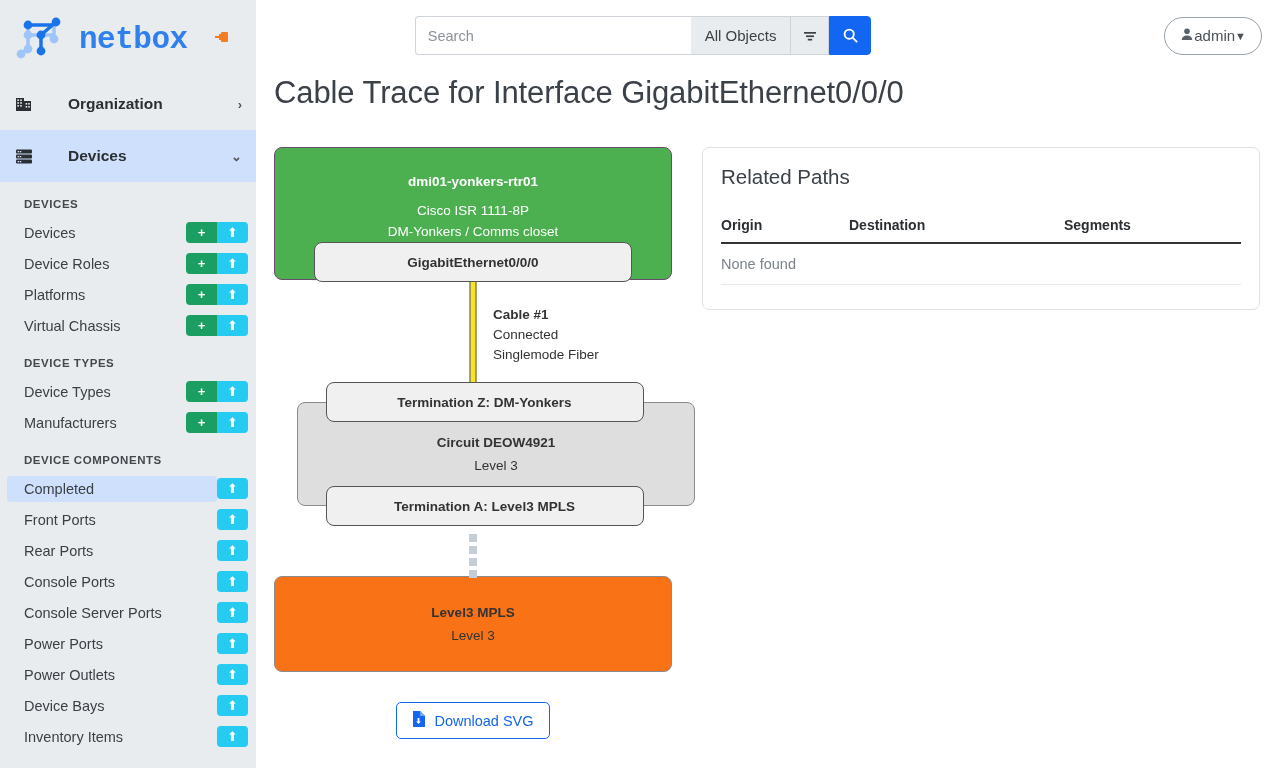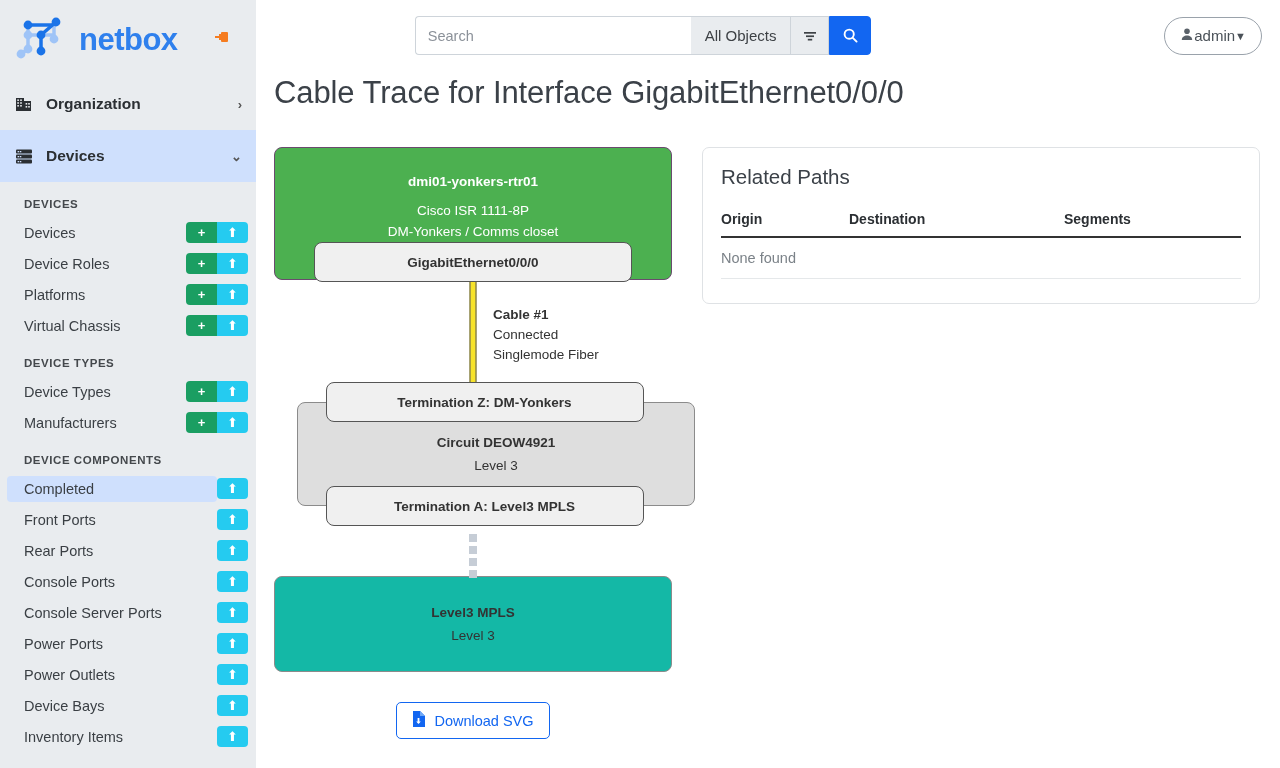--- a/index.html
+++ b/index.html
@@ -15,35 +15,36 @@
   
   .sidebar {
     width: 256px; min-width: 256px; height: 768px;
     background: #e9ecef;
     overflow: hidden;
     position: relative;
   }
   .brand {
     height: 78px; display: flex; align-items: center;
     padding: 0 14px 0 14px;
+    font-family: Liberation Mono, monospace;
   }
   .brand-logo { display: flex; align-items: center; gap: 9px; flex: 1; }
   .brand-word {
     font-size: 31px; font-weight: 700; color: #2f80ed;
     letter-spacing: -0.5px; line-height: 1;
   }
   .pin-icon { margin-left: auto; margin-right: 10px; }
 
   .nav-group {
     height: 52px; display: flex; align-items: center;
     padding: 0 14px 0 14px; cursor: pointer;
     font-size: 15.5px; font-weight: 700; color: #2b2f33;
   }
   .nav-group .gicon { width: 28px; display:flex; align-items:center; }
-  .nav-group .glabel { margin-left: 4px; flex: 1; }
+  .nav-group .glabel { margin-left: 26px; flex: 1; }
   .nav-group .chev { color: #555; font-size: 13px; }
   .nav-group.active { background: #cfe0fd; }
 
   .section-head {
     font-size: 11.5px; font-weight: 700; color: #44484c;
     letter-spacing: .55px; padding: 16px 0 7px 24px; text-transform: uppercase;
   }
   .nav-item {
     display: flex; align-items: center; height: 31px;
     padding-left: 24px; padding-right: 8px; position: relative;
@@ -154,21 +155,21 @@
   .term-overlay-top { margin: 0 auto -20px; }
   .term-overlay-bot { margin: -20px auto 0; }
 
   .dash-link { height: 48px; position: relative; }
   .dash-link i {
     position: absolute; left: 199px; width: 8px; height: 8px;
     background: #c6cdd6; transform: translateX(-4px); display:block;
   }
 
   .node-provider {
-    background: #14b8a6; border: 1px solid #8b8b8b; border-radius: 8px;
+    background: #f97316; border: 1px solid #8b8b8b; border-radius: 8px;
     width: 398px; padding: 28px 0; text-align: center; margin-top: 2px;
   }
   .node-provider .np-name { font-weight: 700; font-size: 13.5px; color: #333; margin-bottom: 8px; }
   .node-provider .np-sub { font-size: 13.5px; color: #333; }
 
   .dl-wrap { text-align: center; margin-top: 30px; }
   .dl-btn {
     display: inline-flex; align-items: center; gap: 8px;
     border: 1px solid #1266f1; color: #1266f1; background: #fff;
     border-radius: 5px; padding: 8px 15px; font-size: 14.5px; cursor: pointer;
@@ -177,21 +178,21 @@
   .trace-done {
     text-align: center; color: #2e7d4f; font-size: 30px;
     margin-top: 32px; font-weight: 400;
   }
 
   
   .card {
     border: 1px solid #dfe2e5; border-radius: 7px; background: #fff;
     padding: 17px 18px 24px;
   }
-  .card-title { font-size: 20.5px; color: #3b4148; font-weight: 400; margin-bottom: 22px; }
+  .card-title { font-size: 20.5px; color: #3b4148; font-weight: 400; margin-bottom: 28px; }
   table.paths { width: 100%; border-collapse: collapse; }
   table.paths th {
     text-align: left; font-size: 14px; font-weight: 700; color: #2b2f33;
     padding-bottom: 9px; border-bottom: 2px solid #333;
   }
   table.paths td {
     font-size: 14.5px; color: #7b8288; padding: 12px 0 12px;
     border-bottom: 1px solid #e5e8ea;
   }
   .col-origin { width: 128px; margin-top: 23px; }

